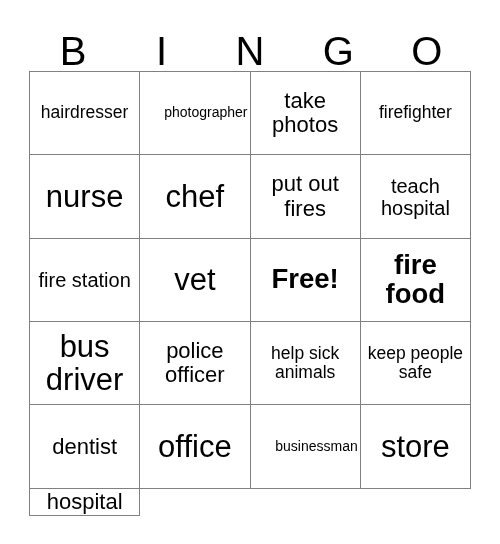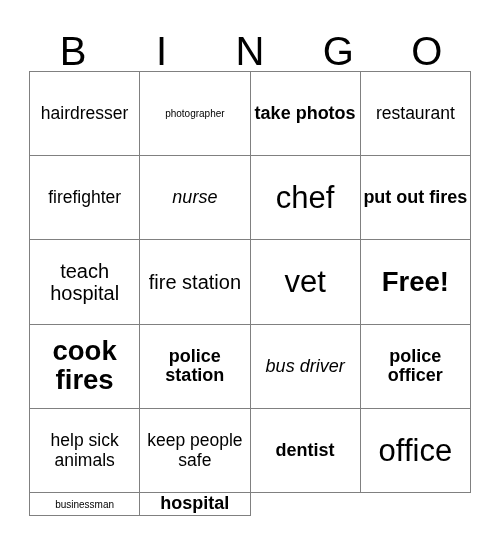--- a/index.html
+++ b/index.html
@@ -70,25 +70,25 @@
     overflow: hidden;
   }
   .cell-text {
     display: block;
     width: 100%;
     line-height: 1.08;
     word-wrap: break-word;
   }
 
   
-  .fs-xs   { font-size: 10px; line-height: 1.1; }
+  .fs-xs   { font-size: 14px; line-height: 1.1; text-align: right; }
   .fs-sm   { font-size: 17.5px; line-height: 1.12; }
   .fs-md   { font-size: 20px;   line-height: 1.1; }
-  .fs-lg   { font-size: 18px;   line-height: 1.1; font-weight: bold; }
-  .fs-xl   { font-size: 18px;   line-height: 1.08; font-style: italic; }
+  .fs-lg   { font-size: 22px;   line-height: 1.1; }
+  .fs-xl   { font-size: 31px;   line-height: 1.08; }
   .fs-xxl  { font-size: 27.5px; line-height: 1.05; font-weight: bold; }
   .fs-huge { font-size: 31px;   line-height: 1.02; }
 </style>
 </head>
 <body>
 
 <div class="card">
 
   <div class="header-row">
     <div class="header-cell">B</div>
@@ -102,23 +102,20 @@
       <div class="cell">
         <span class="cell-text fs-sm">hairdresser</span>
       </div>
       <div class="cell">
         <span class="cell-text fs-xs">photographer</span>
       </div>
       <div class="cell">
         <span class="cell-text fs-lg">take photos</span>
       </div>
       <div class="cell">
-        <span class="cell-text fs-sm">restaurant</span>
-      </div>
-      <div class="cell">
         <span class="cell-text fs-sm">firefighter</span>
       </div>
       <div class="cell">
         <span class="cell-text fs-xl">nurse</span>
       </div>
       <div class="cell">
         <span class="cell-text fs-huge">chef</span>
       </div>
       <div class="cell">
         <span class="cell-text fs-lg">put out fires</span>
@@ -129,24 +126,21 @@
       <div class="cell">
         <span class="cell-text fs-md">fire station</span>
       </div>
       <div class="cell">
         <span class="cell-text fs-huge">vet</span>
       </div>
       <div class="cell">
         <span class="cell-text fs-xxl">Free!</span>
       </div>
       <div class="cell">
-        <span class="cell-text fs-xxl">cook fires</span>
-      </div>
-      <div class="cell">
-        <span class="cell-text fs-lg">police station</span>
+        <span class="cell-text fs-xxl">fire food</span>
       </div>
       <div class="cell">
         <span class="cell-text fs-xl">bus driver</span>
       </div>
       <div class="cell">
         <span class="cell-text fs-lg">police officer</span>
       </div>
       <div class="cell">
         <span class="cell-text fs-sm">help sick animals</span>
       </div>
@@ -156,17 +150,20 @@
       <div class="cell">
         <span class="cell-text fs-lg">dentist</span>
       </div>
       <div class="cell">
         <span class="cell-text fs-huge">office</span>
       </div>
       <div class="cell">
         <span class="cell-text fs-xs">businessman</span>
       </div>
       <div class="cell">
+        <span class="cell-text fs-huge">store</span>
+      </div>
+      <div class="cell">
         <span class="cell-text fs-lg">hospital</span>
       </div>
     </div>
 
 </div>
 
 </body></html>

